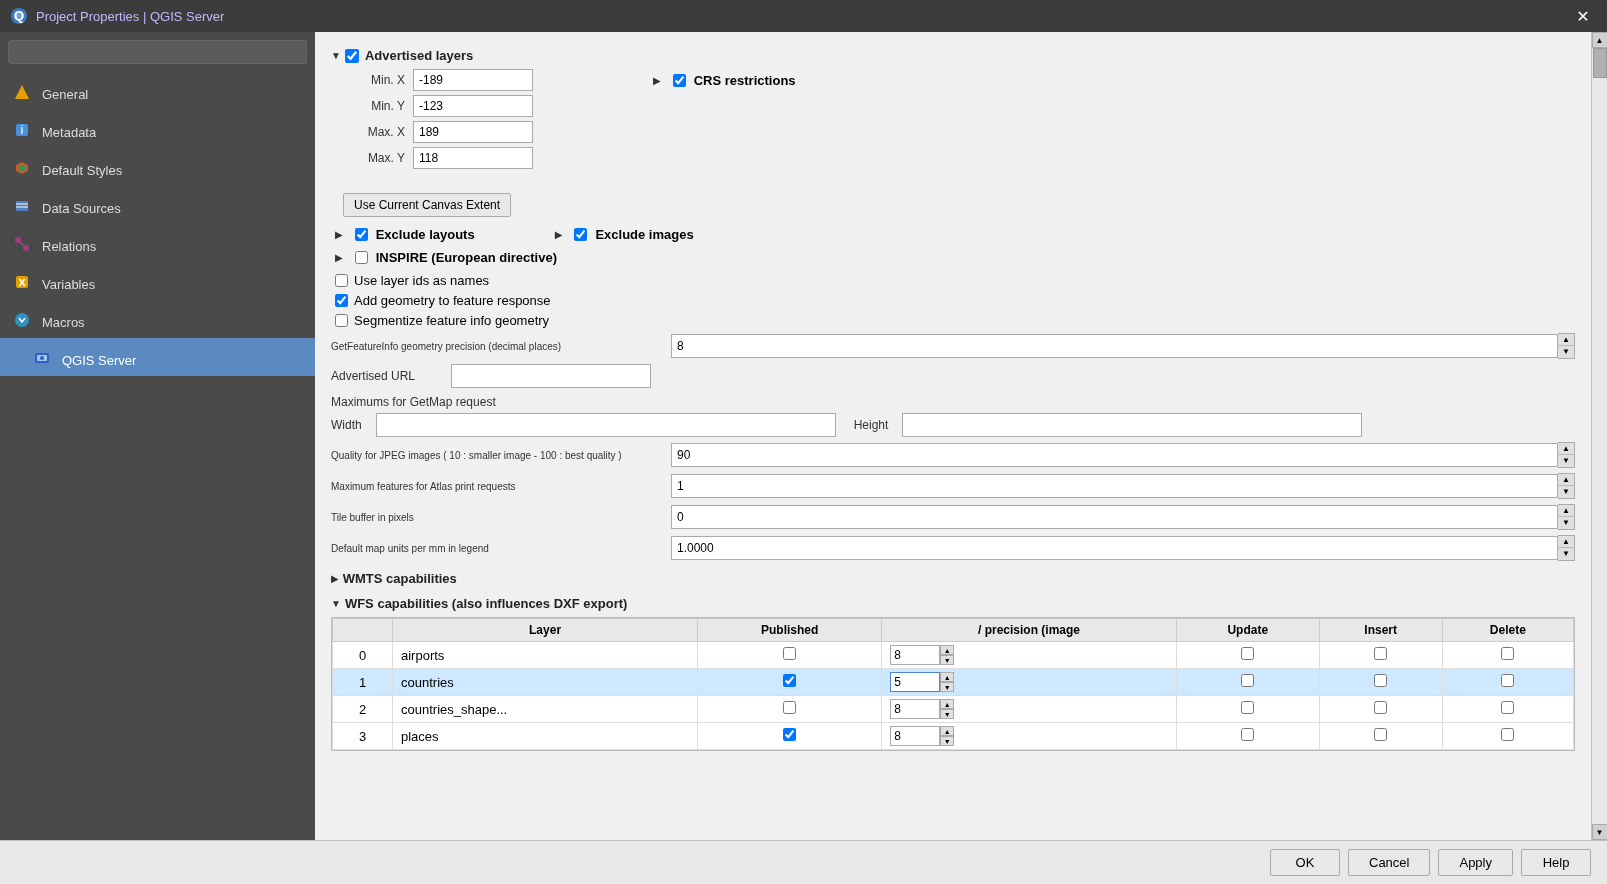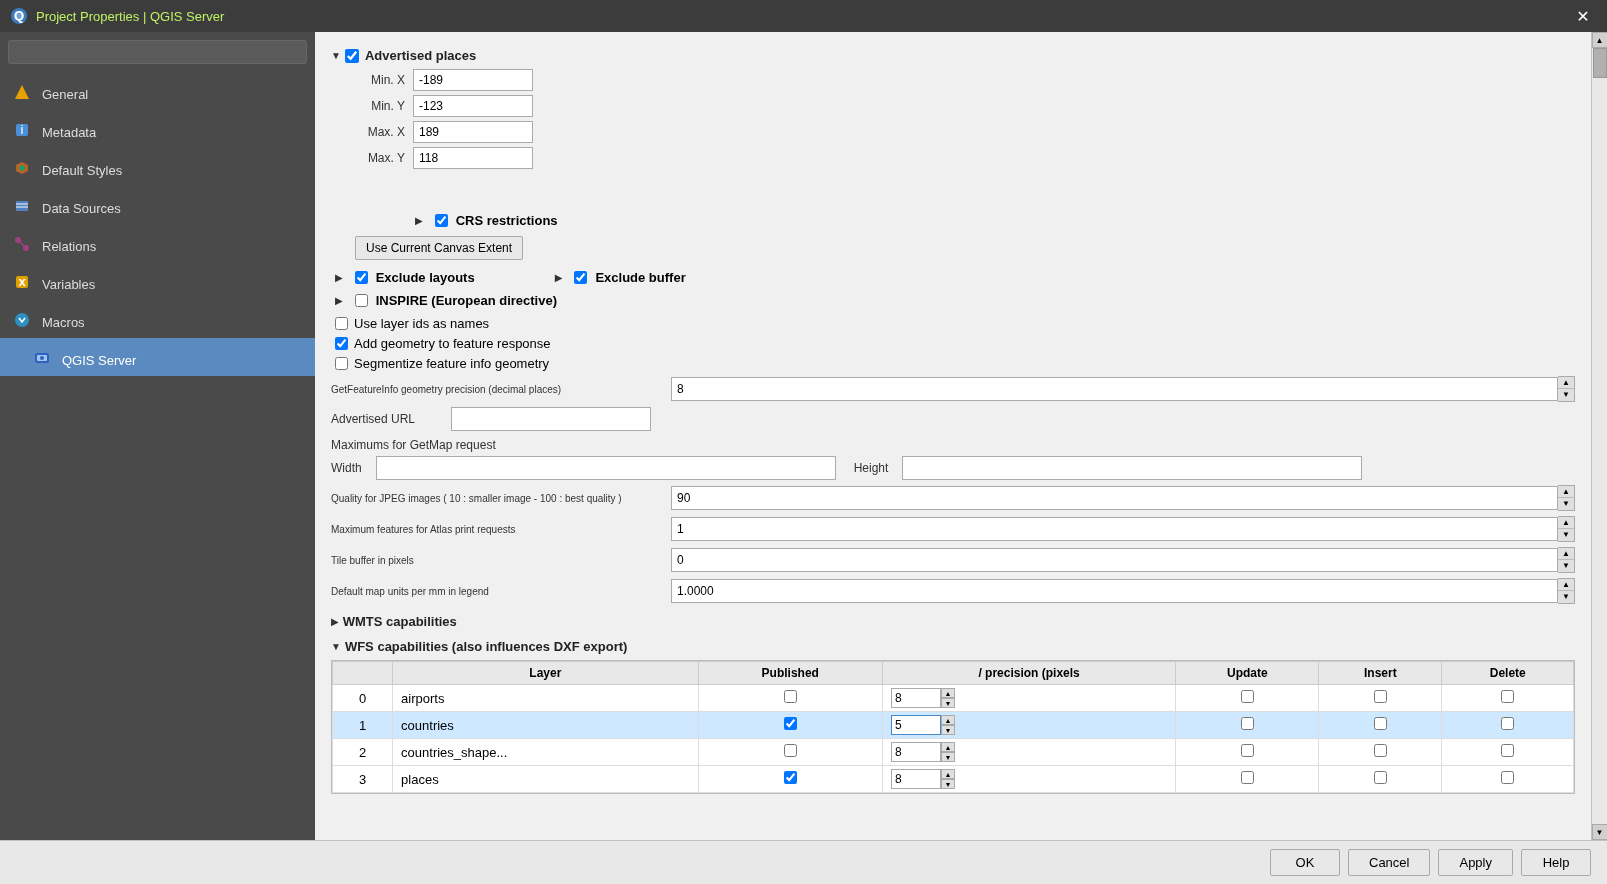--- a/index.html
+++ b/index.html
@@ -7,21 +7,21 @@
 
     .title-bar {
       background: #3c3c3c;
       color: white;
       display: flex;
       align-items: center;
       padding: 0 10px;
       height: 32px;
       flex-shrink: 0;
     }
-    .title-bar-text { flex: 1; font-size: 13px; color: #bef264; }
+    .title-bar-text { flex: 1; font-size: 13px; color: #c4b5fd; }
     .title-bar-close {
       width: 28px; height: 28px; display: flex; align-items: center; justify-content: center;
       cursor: pointer; font-size: 16px; color: white;
     }
 
     .main-container { display: flex; flex: 1; overflow: hidden; }
 
     
     .sidebar {
       width: 315px;
@@ -346,57 +346,57 @@
       </span>
       <span class="sidebar-item-label">QGIS Server</span>
     </div>
   </div>
 
   <div class="content">
 
     <div class="section-header">
       <span class="expand-arrow">▼</span>
       <input type="checkbox" class="section-checkbox" checked="" style="">
-      <span class="section-title">Advertised places</span>
-    </div>
-
-    <div style="display:flex; gap:40px; margin-left:24px; margin-bottom:8px;flex-direction:column;">
+      <span class="section-title">Advertised layers</span>
+    </div>
+
+    <div style="display:flex; gap:40px; margin-left:24px; margin-bottom:24px;">
       <div style="display:grid; grid-template-columns: 50px 140px; gap:4px 8px; align-items:center;">
         <span style="text-align:right; font-size:12px; color:#333;">Min. X</span>
         <input class="form-input" type="text" value="-189" style="">
         <span style="text-align:right; font-size:12px; color:#333;">Min. Y</span>
         <input class="form-input" type="text" value="-123" style="">
         <span style="text-align:right; font-size:12px; color:#333;">Max. X</span>
         <input class="form-input" type="text" value="189" style="">
         <span style="text-align:right; font-size:12px; color:#333;">Max. Y</span>
         <input class="form-input" type="text" value="118" style="">
       </div>
       <div style="display:flex; flex-direction:column; justify-content:flex-start; padding-top:4px; gap:8px;">
         <div style="display:flex; align-items:center; gap:8px; margin-left:60px;">
           <span class="expand-arrow">▶</span>
           <input type="checkbox" checked="" style="">
           <span style="font-weight:bold; font-size:13px;">CRS restrictions</span>
         </div>
       </div>
     </div>
 
-    <div style="margin-left:24px; margin-bottom:10px;">
+    <div style="margin-left:12px; margin-bottom:10px;">
       <button class="btn">Use Current Canvas Extent</button>
     </div>
 
     <div style="display:flex; gap:80px; margin-bottom:8px; margin-left:4px;">
       <div style="display:flex; align-items:center; gap:8px;">
         <span class="expand-arrow">▶</span>
         <input type="checkbox" checked="" style="">
         <span style="font-weight:bold; font-size:13px;">Exclude layouts</span>
       </div>
       <div style="display:flex; align-items:center; gap:8px;">
         <span class="expand-arrow">▶</span>
         <input type="checkbox" checked="" style="">
-        <span style="font-weight:bold; font-size:13px;">Exclude buffer</span>
+        <span style="font-weight:bold; font-size:13px;">Exclude images</span>
       </div>
     </div>
 
     <div style="display:flex; align-items:center; gap:8px; margin-bottom:8px; margin-left:4px;">
       <span class="expand-arrow">▶</span>
       <input type="checkbox" style="">
       <span style="font-weight:bold; font-size:13px;">INSPIRE (European directive)</span>
     </div>
 
     <div class="checkbox-row">
@@ -492,21 +492,21 @@
       <span style="font-weight:bold; font-size:13px; color:#222;">WFS capabilities (also influences DXF export)</span>
     </div>
 
     <div class="wfs-table-wrapper">
       <table class="wfs-table">
         <thead>
           <tr>
             <th></th>
             <th>Layer</th>
             <th>Published</th>
-            <th>/ precision (pixels</th>
+            <th>/ precision (image</th>
             <th>Update</th>
             <th>Insert</th>
             <th>Delete</th>
           </tr>
         </thead>
         <tbody>
           <tr>
             <td>0</td>
             <td>airports</td>
             <td><input type="checkbox" style=""></td>

